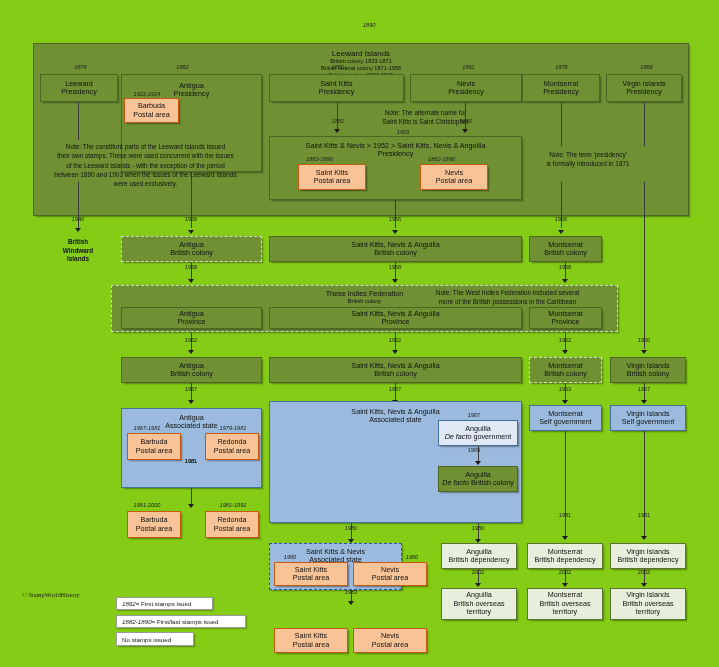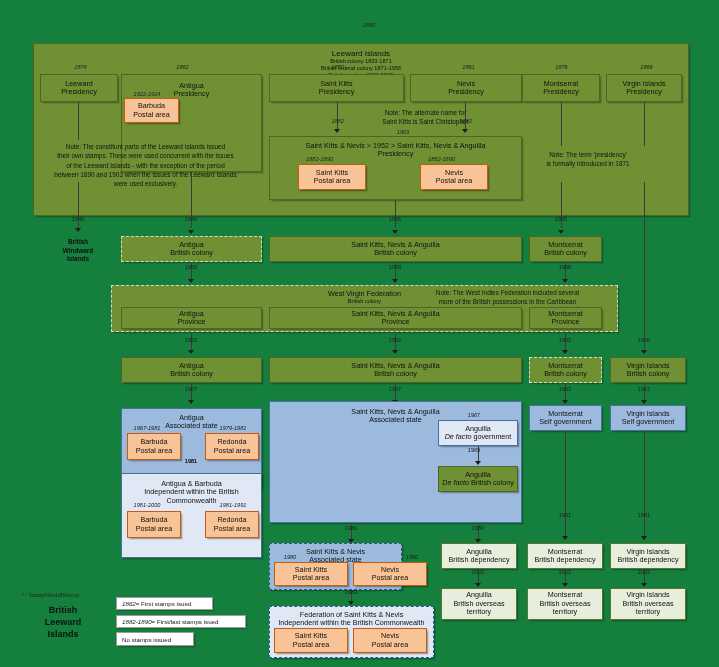--- a/index.html
+++ b/index.html
@@ -5,21 +5,21 @@
   html,body{margin:0;padding:0;background:#ffffff;}
   body{
     font-family:"Liberation Sans", sans-serif;
     color:#1a1a1a;
   }
   #canvas{
     position:relative;
     width:719px;
     height:667px;
     overflow:hidden;
-    background:#15803d;
+    background:#84cc16;
   }
 
   
   .node{
     position:absolute;
     box-sizing:border-box;
     display:flex;
     flex-direction:column;
     align-items:center;
     justify-content:center;
@@ -302,21 +302,21 @@
 
   <div class="vline" style="left:395px;top:262px;height:18px;"></div>
   <div class="year-plain" style="left:377px;top:264px;width:36px;">1958</div>
   <div class="arrowhead" style="left:392px;top:279px;"></div>
 
   <div class="vline" style="left:565px;top:262px;height:18px;"></div>
   <div class="year-plain" style="left:547px;top:264px;width:36px;">1958</div>
   <div class="arrowhead" style="left:562px;top:279px;"></div>
 
   <div class="node green-dash container" style="left:111px;top:285px;width:507px;height:47px;">
-    <div style="margin-top:2px;">West Virgin Federation</div>
+    <div style="margin-top:2px;">These Indies Federation</div>
     <div class="sub-line">British colony</div>
   </div>
   <div class="note" style="left:400px;top:288px;width:215px;">Note: The West Indies Federation included several
 more of the British possessions in the Caribbean</div>
 
   <div class="node green" style="left:121px;top:307px;width:141px;height:22px;">
     <div>Antigua</div>
     <div>Province</div>
   </div>
   <div class="node green" style="left:269px;top:307px;width:253px;height:22px;">
@@ -413,25 +413,20 @@
 
   <div class="node blue" style="left:610px;top:405px;width:76px;height:26px;">
     <div>Virgin Islands</div>
     <div>Self government</div>
   </div>
 
   <div class="vline" style="left:191px;top:488px;height:17px;"></div>
   <div class="year-plain" style="left:173px;top:456px;width:36px;top:458px;">1981</div>
   <div class="arrowhead" style="left:188px;top:504px;"></div>
 
-  <div class="node paleblue container" style="left:121px;top:473px;width:141px;height:85px;">
-    <div style="margin-top:4px;">Antigua &amp; Barbuda</div>
-    <div>Independent within the British</div>
-    <div>Commonwealth</div>
-  </div>
   <div class="year" style="left:126px;top:502px;width:42px;">1981-2000</div>
   <div class="year" style="left:212px;top:502px;width:42px;">1981-1991</div>
   <div class="node orange" style="left:127px;top:511px;width:54px;height:27px;">
     <div>Barbuda</div>
     <div>Postal area</div>
   </div>
   <div class="node orange" style="left:205px;top:511px;width:54px;height:27px;">
     <div>Redonda</div>
     <div>Postal area</div>
   </div>
@@ -466,24 +461,20 @@
   </div>
   <div class="node orange" style="left:353px;top:562px;width:74px;height:24px;">
     <div>Nevis</div>
     <div>Postal area</div>
   </div>
 
   <div class="vline" style="left:351px;top:590px;height:12px;"></div>
   <div class="year-plain" style="left:333px;top:589px;width:36px;">1983</div>
   <div class="arrowhead" style="left:348px;top:601px;"></div>
 
-  <div class="node paleblue-dash container" style="left:269px;top:606px;width:165px;height:52px;">
-    <div style="margin-top:2px;">Federation of Saint Kitts &amp; Nevis</div>
-    <div>Independent within the British Commonwealth</div>
-  </div>
   <div class="node orange" style="left:274px;top:628px;width:74px;height:25px;">
     <div>Saint Kitts</div>
     <div>Postal area</div>
   </div>
   <div class="node orange" style="left:353px;top:628px;width:74px;height:25px;">
     <div>Nevis</div>
     <div>Postal area</div>
   </div>
 
   <div class="node palegreen" style="left:441px;top:543px;width:76px;height:26px;">
@@ -521,23 +512,20 @@
     <div>British overseas</div>
     <div>territory</div>
   </div>
   <div class="node palegreen" style="left:610px;top:588px;width:76px;height:32px;">
     <div>Virgin Islands</div>
     <div>British overseas</div>
     <div>territory</div>
   </div>
 
   <div class="copyright" style="left:22px;top:591px;">© StampWorldHistory</div>
-  <div class="brand" style="left:18px;top:604px;width:90px;">British
-Leeward
-Islands</div>
 
   <div class="legend-box" style="left:116px;top:597px;width:97px;height:13px;">
     <span class="ital">1862</span>
       <span> = First stamps isued</span>
   </div>
   <div class="legend-box" style="left:116px;top:615px;width:130px;height:13px;">
     <span class="ital">1882-1890</span>
       <span> = First/last stamps isued</span>
   </div>
   <div class="legend-box" style="left:116px;top:632px;width:78px;height:14px;box-shadow:1.5px 1.5px 1.5px rgba(0,0,0,.25);">

